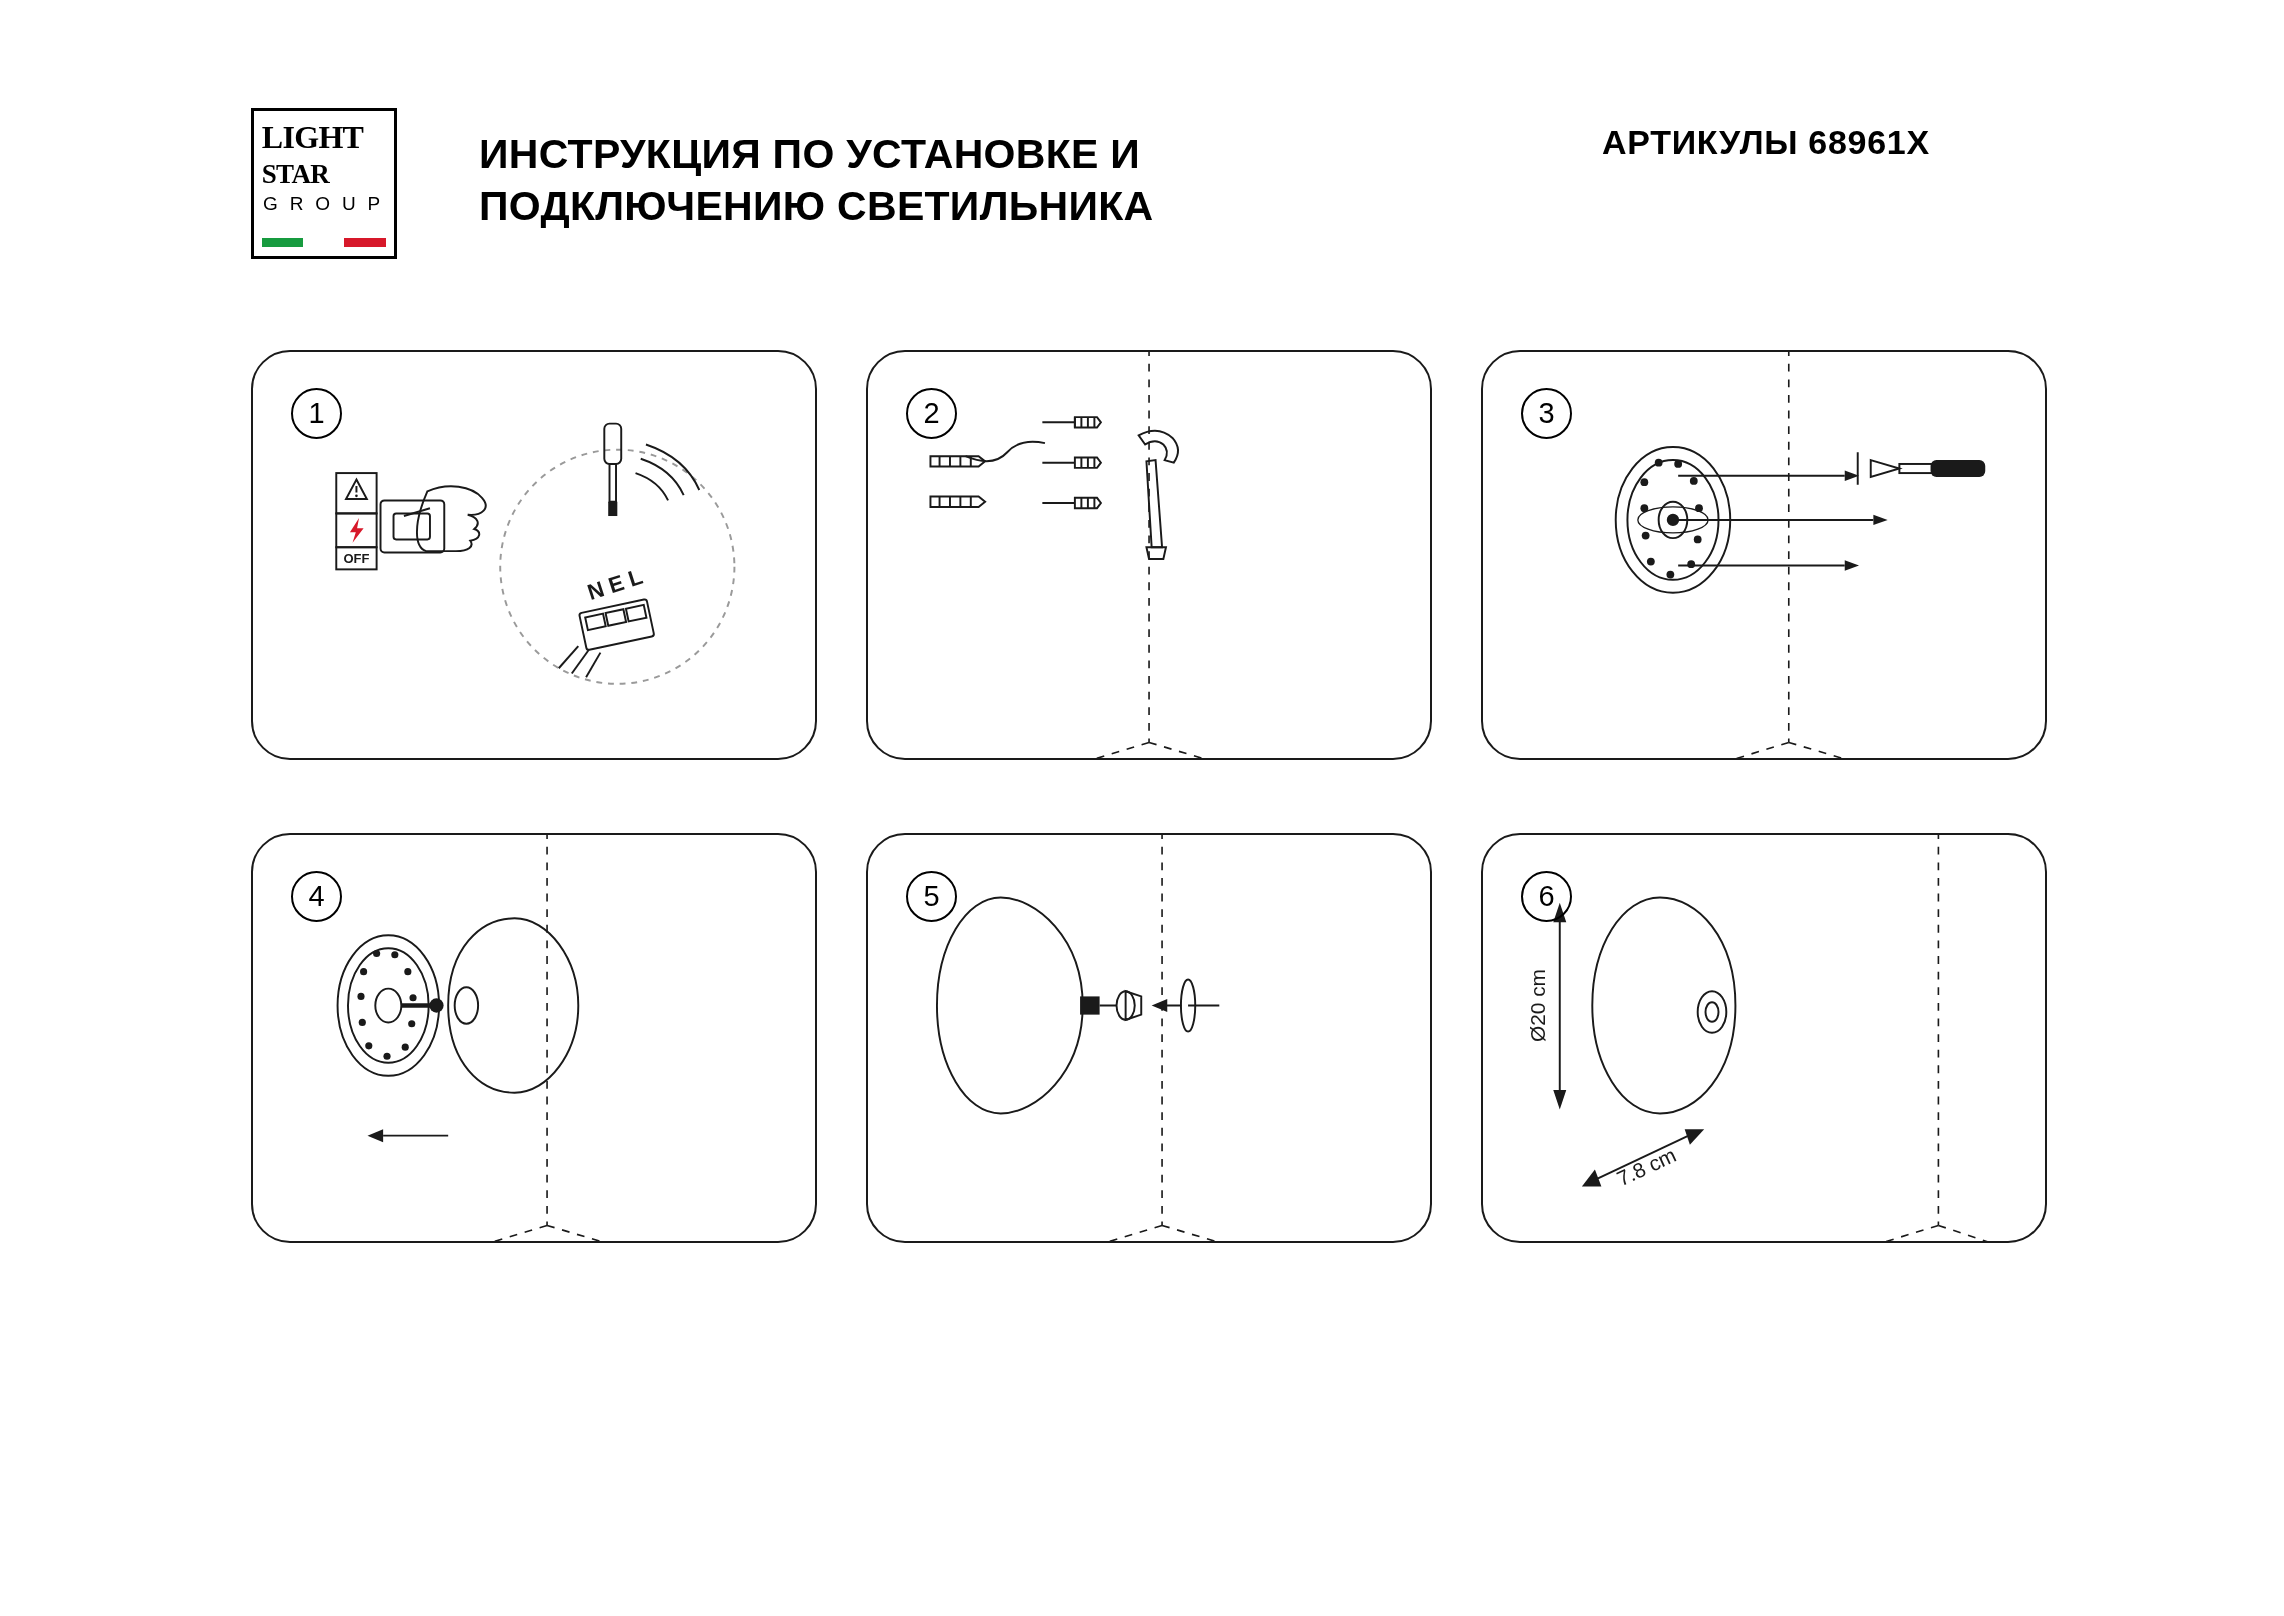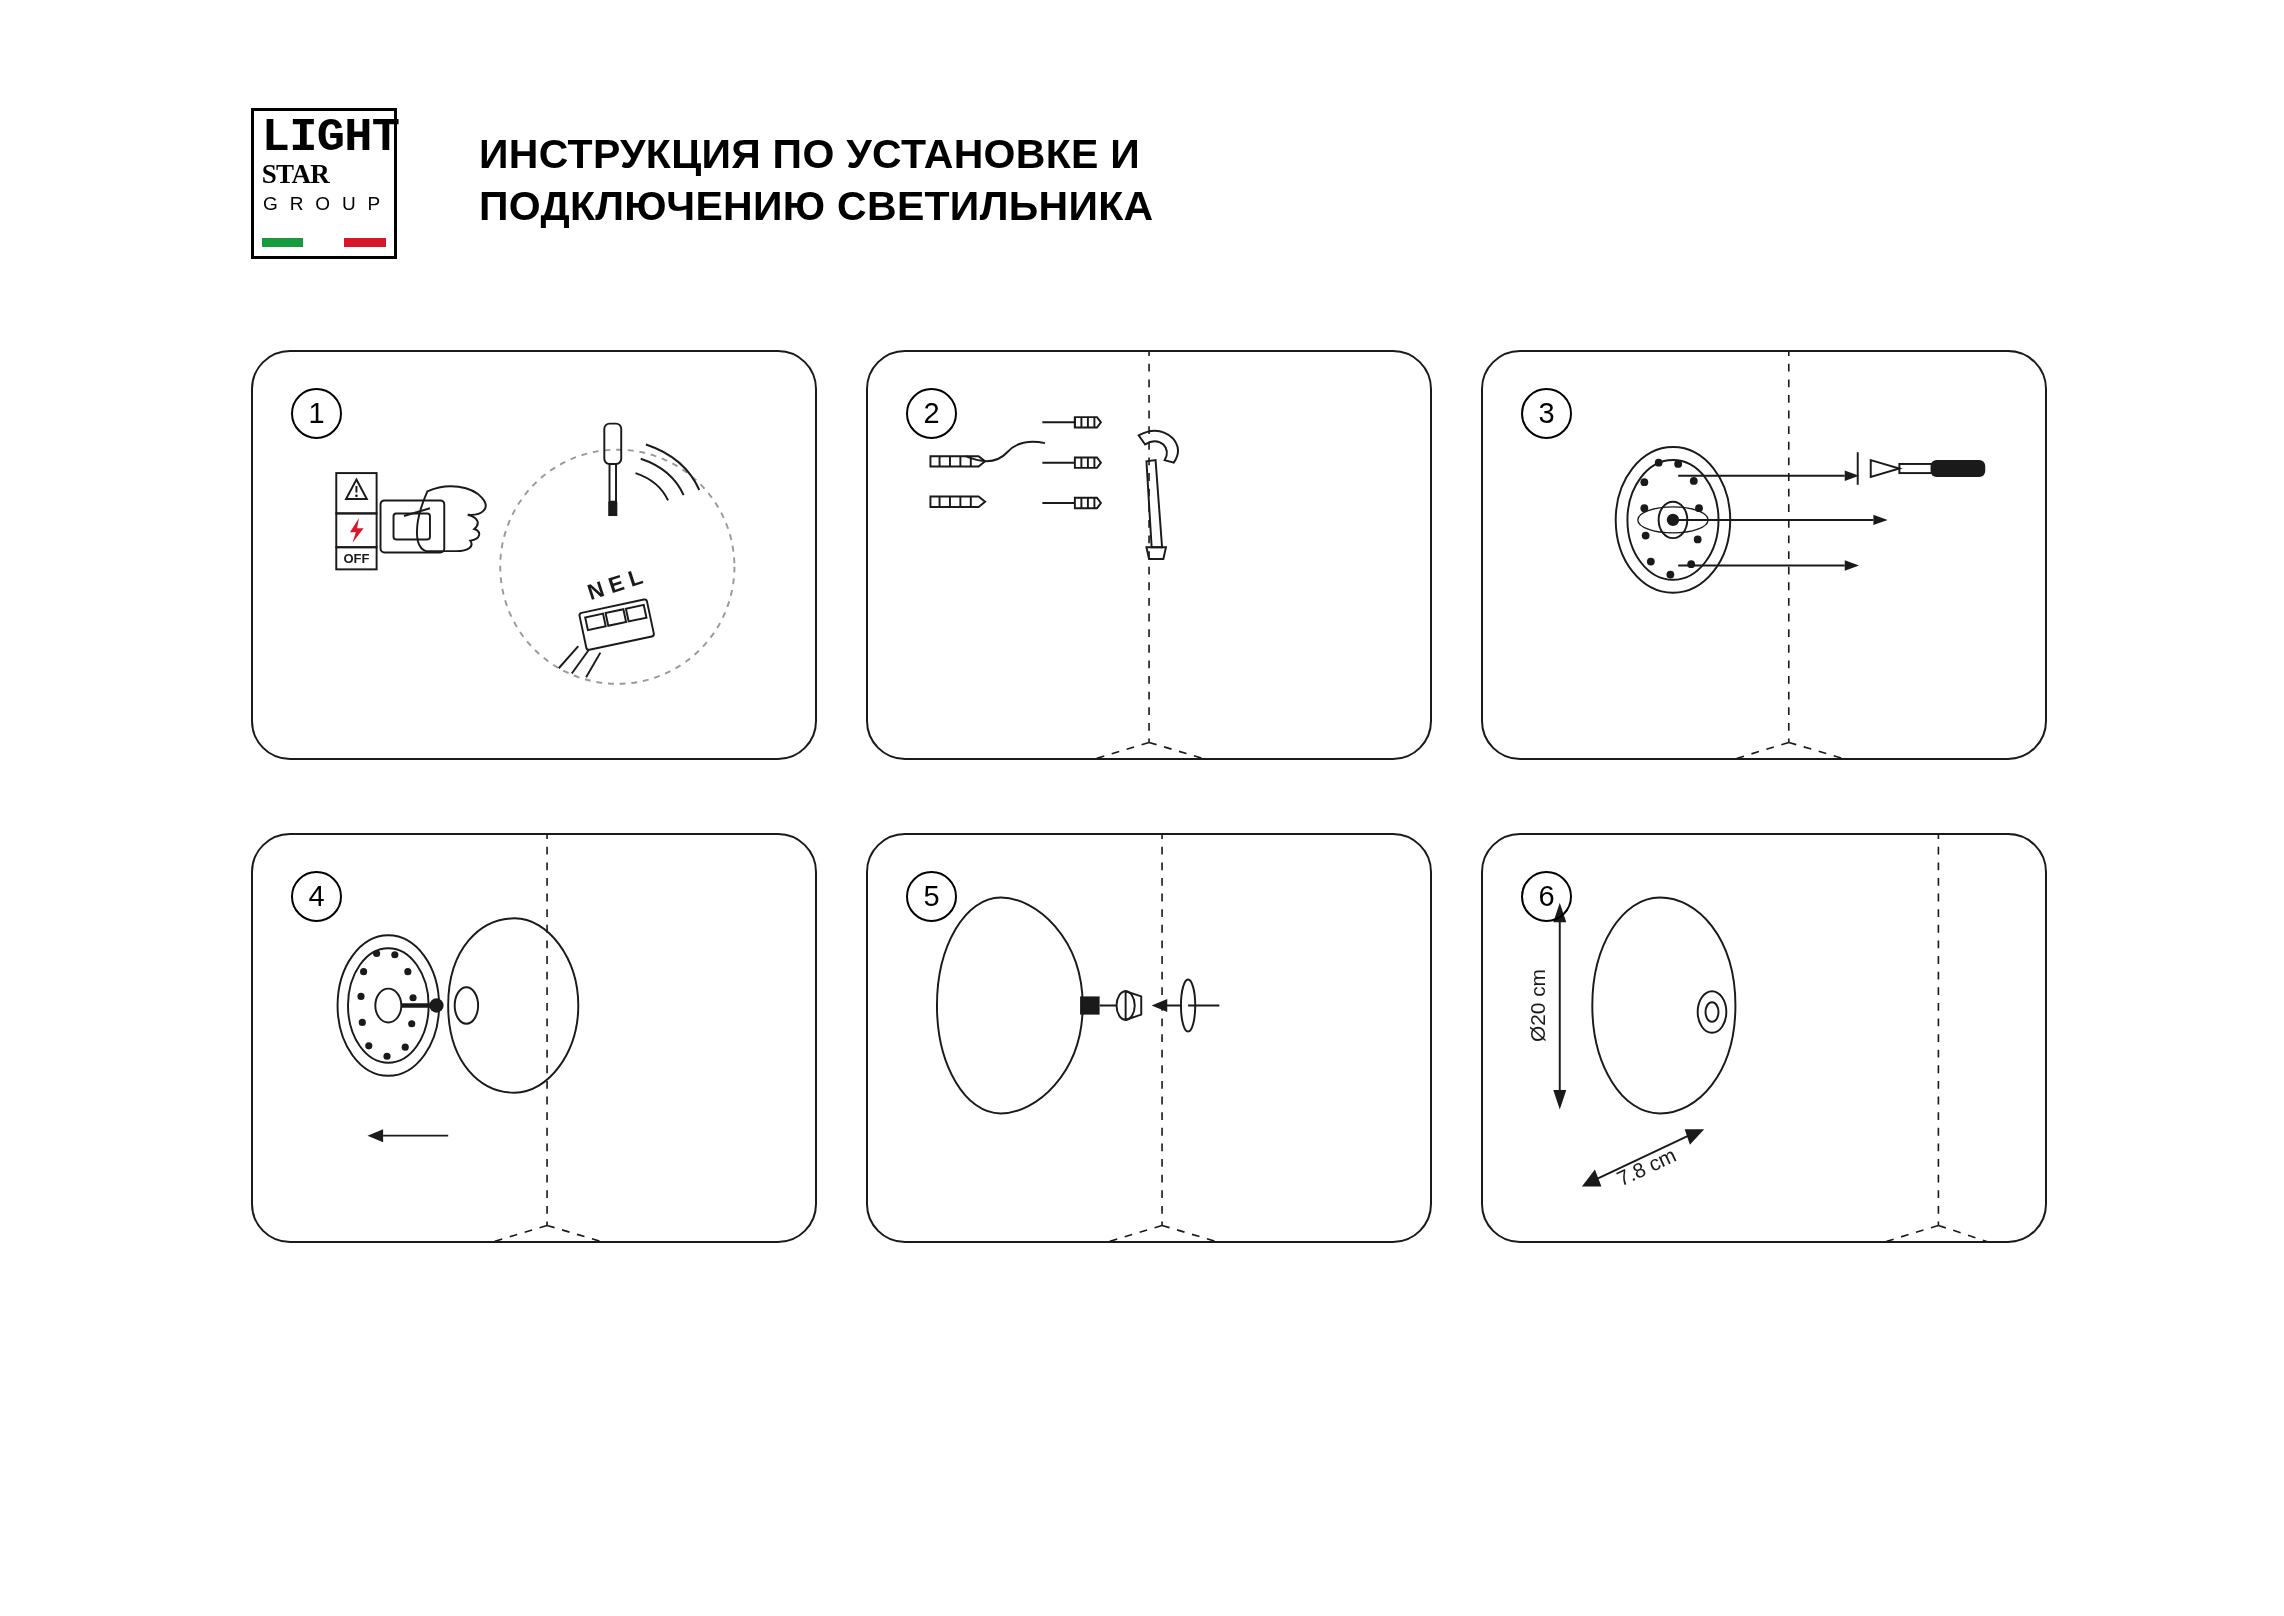--- a/index.html
+++ b/index.html
@@ -32,23 +32,23 @@
     height: 151px;
     border: 3.3px solid #000;
     box-sizing: border-box;
     display: flex;
     flex-direction: column;
     justify-content: flex-start;
     align-items: flex-start;
     padding: 9px 0 0 7.8px;
   }
   .logo-line1 {
-    font-family: Liberation Mono, monospace;
+    font-family: Liberation Serif, serif;
     font-weight: bold;
-    font-size: 47px;
+    font-size: 32px;
     line-height: 35px;
     letter-spacing: -0.7px;
   }
   .logo-line2 {
     font-family: "Liberation Serif", serif;
     font-weight: bold;
     font-size: 27px;
     line-height: 38px;
     letter-spacing: -0.7px;
   }
@@ -143,20 +143,21 @@
     <div class="logo-flag">
       <i class="flag-g"></i>
         <i class="flag-w"></i>
         <i class="flag-r"></i>
     </div>
   </div>
 
   <div class="title">ИНСТРУКЦИЯ ПО УСТАНОВКЕ И ПОДКЛЮЧЕНИЮ СВЕТИЛЬНИКА</div>
 
   <div class="series">
+    <div class="series-line2">АРТИКУЛЫ 68961X</div>
   </div>
 </div>
 
 <div class="panel" style="left:251px; top:350px; width:566px; height:410px;">
   <div class="panel-num">1</div>
 
   <svg width="566" height="410" viewBox="0 0 870 630">
 
     <g>
       <rect x="128" y="186" width="62" height="62" fill="none" stroke="#1a1a1a" stroke-width="3"></rect>

